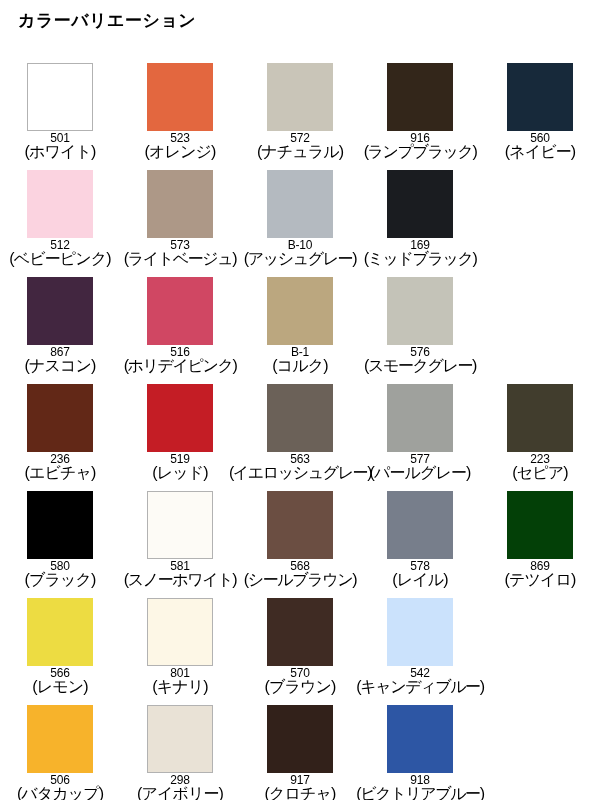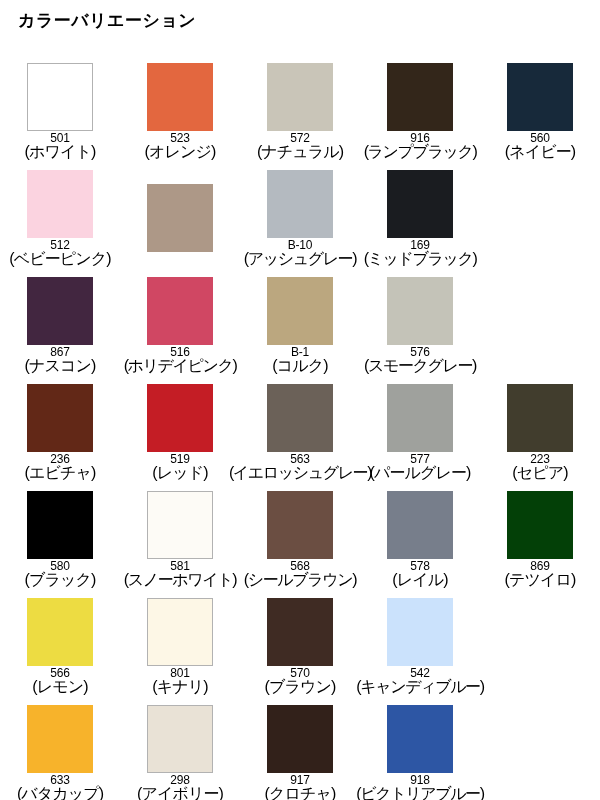--- a/index.html
+++ b/index.html
@@ -124,20 +124,24 @@
       <div class="swatch-row">
         <div class="swatch-cell">
           <div class="swatch-chip" style="background-color: rgb(251, 211, 224);"></div>
           <div class="swatch-caption">
             <span class="swatch-code">512</span>
             <span class="swatch-name">(ベビーピンク)</span>
           </div>
         </div>
         <div class="swatch-cell">
           <div class="swatch-chip" style="background-color: rgb(173, 152, 135);"></div>
+          <div class="swatch-caption">
+            <span class="swatch-code">573</span>
+            <span class="swatch-name tight">(ライトベージュ)</span>
+          </div>
         </div>
         <div class="swatch-cell">
           <div class="swatch-chip" style="background-color: rgb(180, 186, 192);"></div>
           <div class="swatch-caption">
             <span class="swatch-code">B-10</span>
             <span class="swatch-name tight">(アッシュグレー)</span>
           </div>
         </div>
         <div class="swatch-cell">
           <div class="swatch-chip" style="background-color: rgb(26, 28, 32);"></div>
@@ -285,21 +289,21 @@
           <div class="swatch-caption">
             <span class="swatch-code"></span>
             <span class="swatch-name"></span>
           </div>
         </div>
       </div>
       <div class="swatch-row">
         <div class="swatch-cell">
           <div class="swatch-chip" style="background-color: rgb(247, 179, 43);"></div>
           <div class="swatch-caption">
-            <span class="swatch-code">633</span>
+            <span class="swatch-code">506</span>
             <span class="swatch-name">(バタカップ)</span>
           </div>
         </div>
         <div class="swatch-cell">
           <div class="swatch-chip bordered" style="background-color: rgb(233, 226, 214);"></div>
           <div class="swatch-caption">
             <span class="swatch-code">298</span>
             <span class="swatch-name">(アイボリー)</span>
           </div>
         </div>

